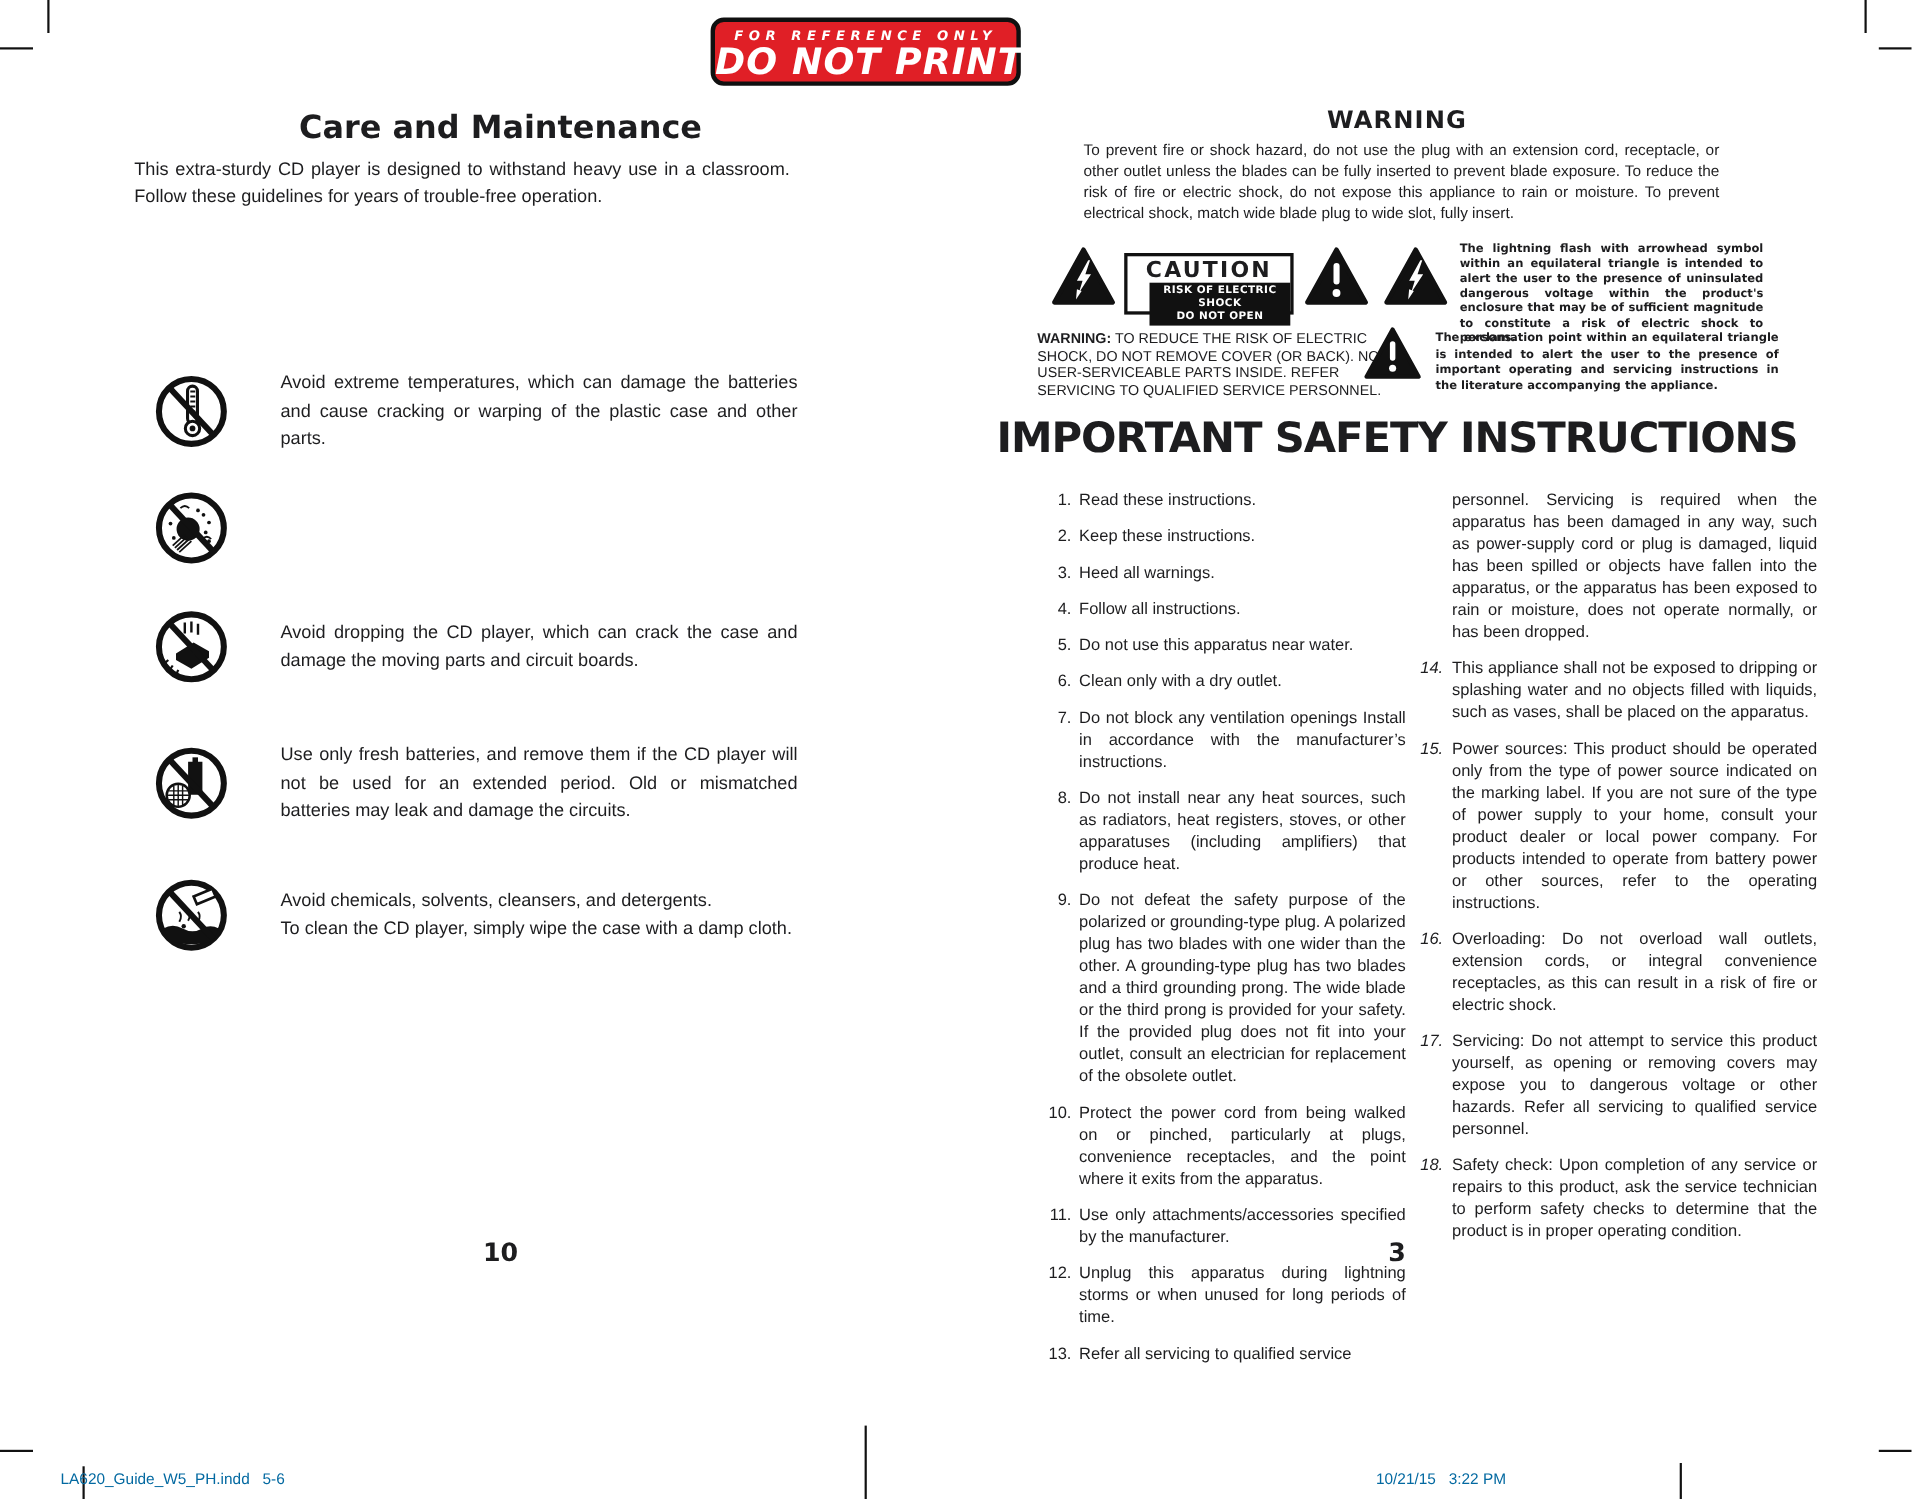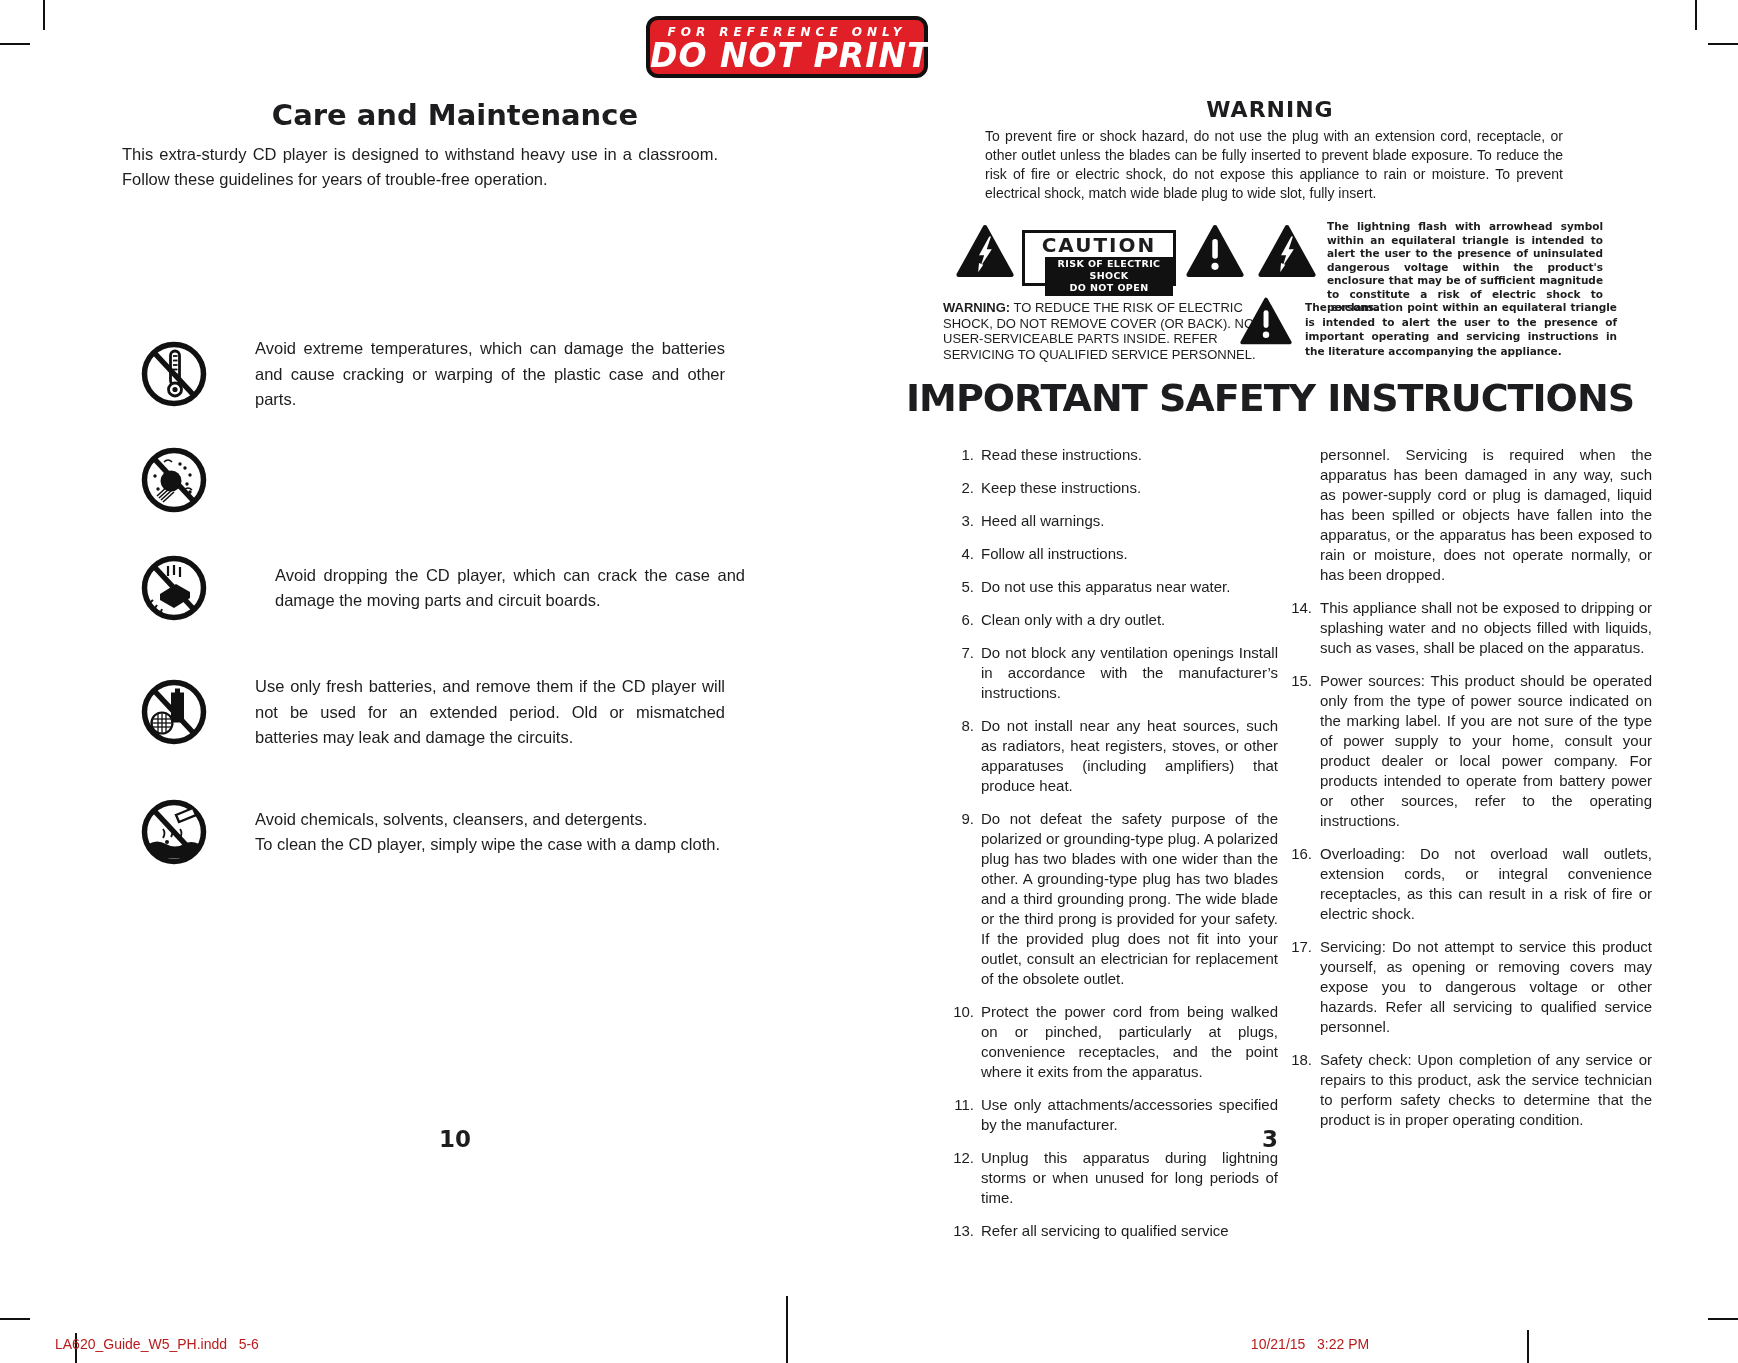--- a/index.html
+++ b/index.html
@@ -32,23 +32,23 @@
                 line-height:24px;}
   .caution-bar{background:#111;color:#fff;font-family:"DejaVu Sans",sans-serif;font-weight:bold;
                font-size:9.5px;line-height:12px;letter-spacing:.4px;padding:1px 0 2px 0;margin-left:20px;}
   .smallnote{font-family:"DejaVu Sans",sans-serif;font-weight:bold;font-size:10.5px;text-align:justify;}
   .warning-note{left:943px;top:300px;width:348px;font-size:13px;line-height:15.5px;}
   .safety-title{left:850px;top:376px;width:840px;text-align:center;font-family:"DejaVu Sans",sans-serif;
                 font-weight:800;font-size:38px;letter-spacing:-1px;}
   .ins{position:absolute;margin:0;padding:0;list-style:none;}
   .ins .li{display:flex;margin-bottom:13px;}
   .ins .num{flex:0 0 26px;text-align:right;margin-right:7px;font-size:15px;line-height:20px;}
-  .ins.col2 .num{flex:0 0 32px;margin-right:8px;}
+  .ins.col2 .num{flex:0 0 32px;margin-right:8px;font-style:italic;}
   .ins .txt{flex:1;font-size:15px;line-height:20px;text-align:justify;}
-  .footer{font-size:14px;color:#b91c1c;white-space:pre;}
+  .footer{font-size:14px;color:#0369a1;white-space:pre;}
   svg{display:block;}
 </style>
 </head>
 <body>
 
 <div id="canvas">
 
   <div class="mark" style="left:43px;top:0;width:2px;height:30px;"></div>
   <div class="mark" style="left:0;top:43px;width:30px;height:2px;"></div>
   <div class="mark" style="left:1695px;top:0;width:2px;height:30px;"></div>
@@ -103,21 +103,21 @@
           <circle cx="15" cy="30" r="1.7" fill="#111"></circle>
         <circle cx="50" cy="46" r="1.7" fill="#111"></circle>
           <circle cx="18" cy="43" r="1.7" fill="#111"></circle>
         <path d="M24 16 q4 -4 8 0" fill="none" stroke="#111" stroke-width="1.6"></path>
         <path d="M44 44 q4 -4 8 0" fill="none" stroke="#111" stroke-width="1.6"></path>
         <line x1="14.5" y1="13" x2="54" y2="55.5" stroke="#111" stroke-width="5.5"></line>
       </svg>
     </div>
   </div>
 
-  <div class="care-row" style="top:554px;gap:20px;">
+  <div class="care-row" style="top:554px;">
     <div class="care-icon">
       <svg viewBox="0 0 68 68" width="68" height="68">
         <circle cx="34" cy="34" r="29.5" fill="none" stroke="#111" stroke-width="5.5"></circle>
         <line x1="28" y1="12" x2="28" y2="22" stroke="#111" stroke-width="2.2"></line>
         <line x1="34" y1="11" x2="34" y2="21" stroke="#111" stroke-width="2.2"></line>
         <line x1="40" y1="13" x2="40" y2="23" stroke="#111" stroke-width="2.2"></line>
         <polygon points="20,40 36,30 50,38 50,44 34,54 20,46" fill="#111"></polygon>
         <line x1="17" y1="51" x2="13" y2="57" stroke="#111" stroke-width="2"></line>
         <line x1="13" y1="46" x2="8.5" y2="50" stroke="#111" stroke-width="2"></line>
         <line x1="22" y1="55" x2="20" y2="60" stroke="#111" stroke-width="2"></line>

